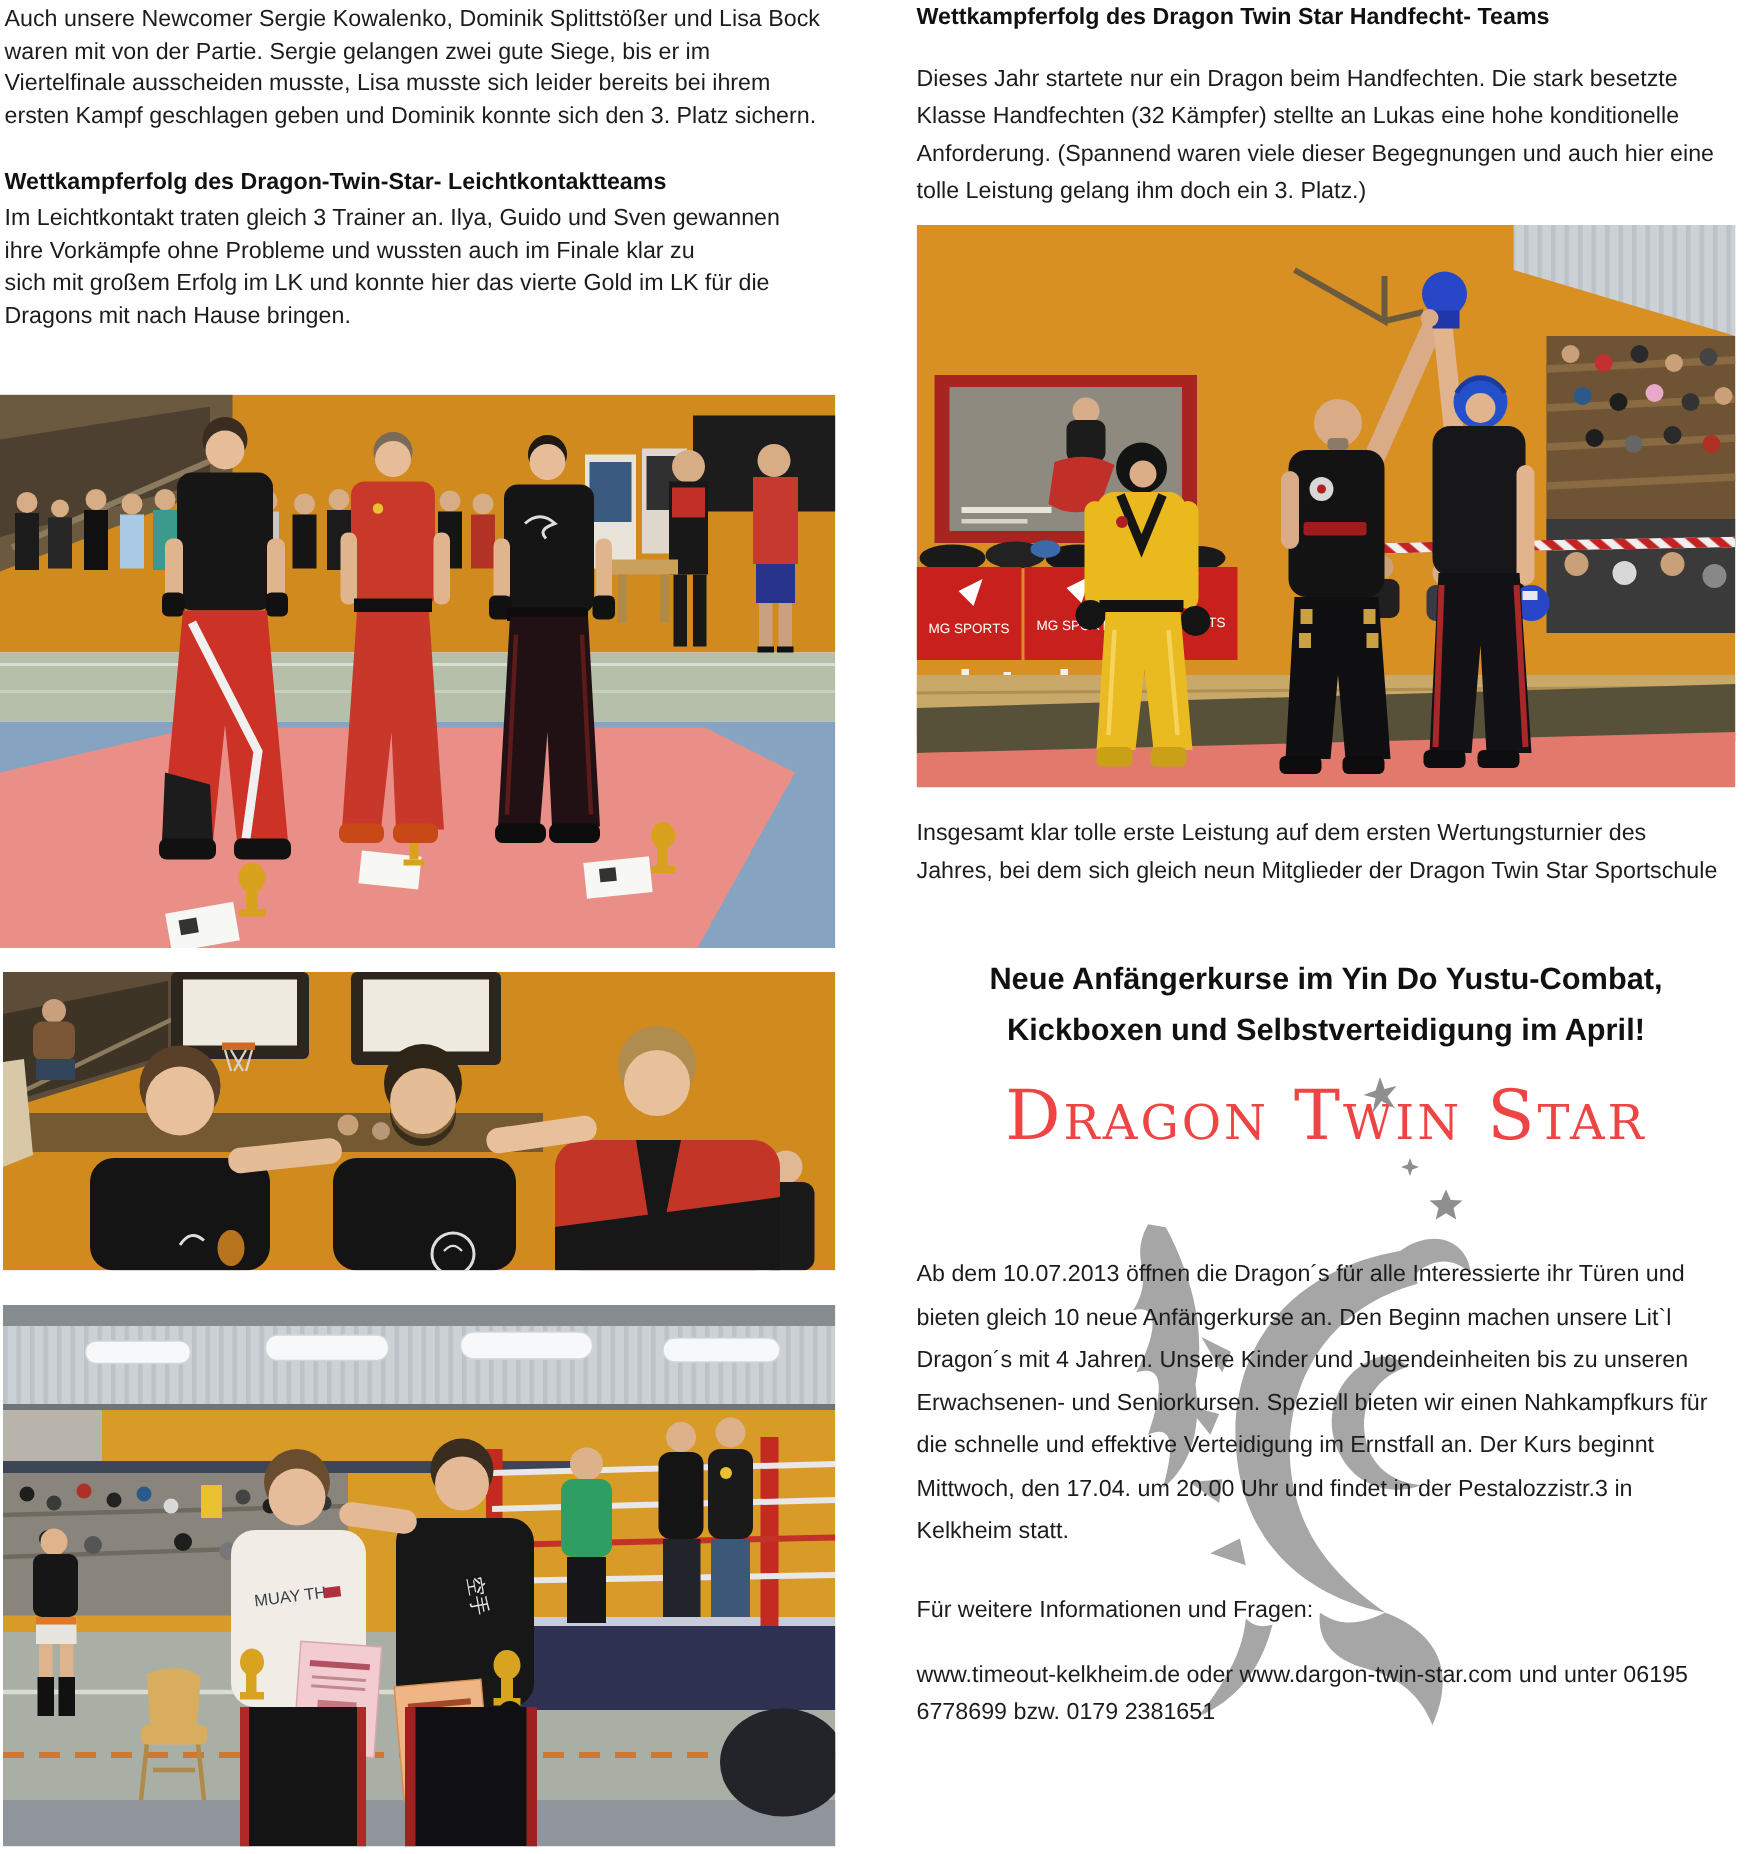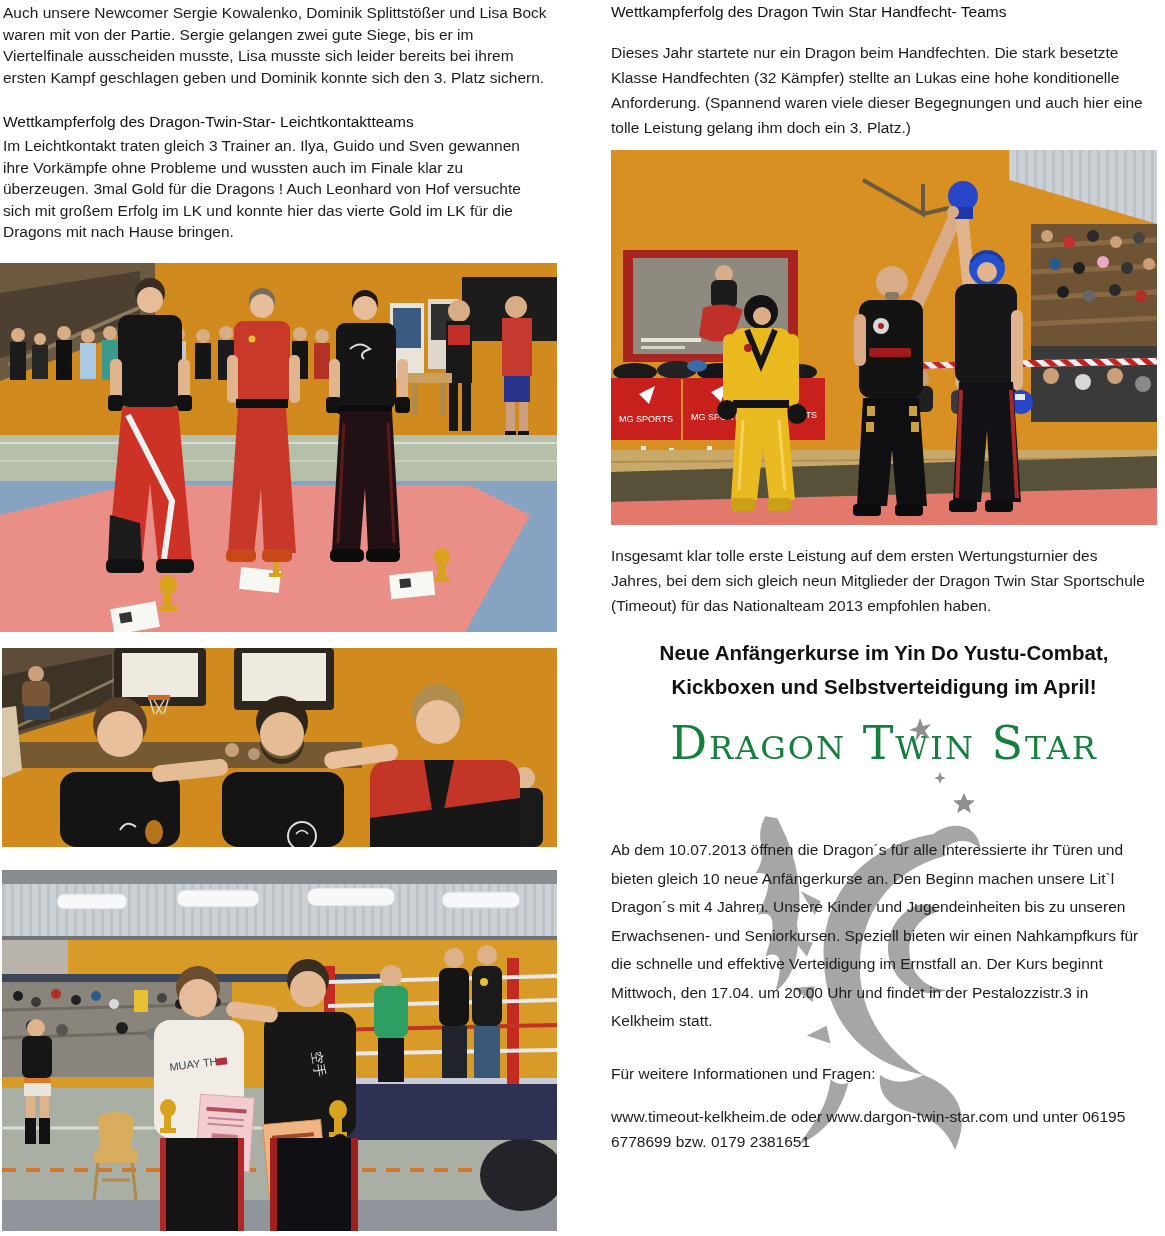--- a/index.html
+++ b/index.html
@@ -3,25 +3,25 @@
 <meta charset="utf-8">
 <style>
   html,body{margin:0;padding:0;background:#ffffff;}
   .page{position:relative;width:1165px;height:1236px;background:#fff;overflow:hidden;
         font-family:"Liberation Sans","DejaVu Sans",sans-serif;color:#1c1c1c;}
   .txt{position:absolute;z-index:2;}
   .body{font-size:15.5px;line-height:21.6px;}
   .lh25 .ln{line-height:25px;}
   .lh29 .ln{line-height:28.5px;}
   .ln{white-space:nowrap;}
-  .head{position:absolute;z-index:2;font-weight:400;font-size:15.5px;white-space:nowrap;color:#111;}
+  .head{position:absolute;z-index:2;font-weight:700;font-size:15.5px;white-space:nowrap;color:#111;}
   .announce{position:absolute;z-index:2;font-weight:700;font-size:20.5px;line-height:34px;text-align:center;color:#111;}
   .logo{position:absolute;z-index:2;text-align:center;
         font-family:"DejaVu Serif","Liberation Serif",serif;font-variant:small-caps;
-        font-size:46px;line-height:58px;color:#15803d;letter-spacing:2px;white-space:nowrap;}
+        font-size:46px;line-height:58px;color:#ef4444;letter-spacing:2px;white-space:nowrap;}
   .photo{position:absolute;overflow:hidden;z-index:1;}
   .photo svg{display:block;}
   .abs{position:absolute;}
   svg text{font-family:"Liberation Sans","DejaVu Sans",sans-serif;}
 </style>
 </head>
 <body>
 
 <div class="page">
 
@@ -30,21 +30,20 @@
     <div class="ln">waren mit von der Partie. Sergie gelangen zwei gute Siege, bis er im</div>
     <div class="ln">Viertelfinale ausscheiden musste, Lisa musste sich leider bereits bei ihrem</div>
     <div class="ln">ersten Kampf geschlagen geben und Dominik konnte sich den 3. Platz sichern.</div>
   </div>
 
   <div class="head" style="left:3px;top:113px">Wettkampferfolg des Dragon-Twin-Star- Leichtkontaktteams</div>
 
   <div class="txt body" style="left:3px;top:135px;width:554px">
     <div class="ln">Im Leichtkontakt traten gleich 3 Trainer an. Ilya, Guido und Sven gewannen</div>
     <div class="ln">ihre Vorkämpfe ohne Probleme und wussten auch im Finale klar zu</div>
-    <div class="ln">überzeugen. 3mal Gold für die Dragons ! Auch Leonhard von Hof versuchte</div>
     <div class="ln">sich mit großem Erfolg im LK und konnte hier das vierte Gold im LK für die</div>
     <div class="ln">Dragons mit nach Hause bringen.</div>
   </div>
 
   <div class="photo" style="left:0;top:263px;width:557px;height:369px">
     <svg width="557" height="369" viewBox="0 0 557 369">
       <rect width="557" height="172" fill="#d08a1e"></rect>
       <g>
         <polygon points="0,0 155,0 155,58 0,118" fill="#6b5a40"></polygon>
         <polygon points="0,30 140,8 140,58 0,95" fill="#4e4030"></polygon>
@@ -521,21 +520,20 @@
         <line x1="400" y1="240" x2="406" y2="348" stroke="#a82828" stroke-width="4"></line>
         <rect x="338" y="350" width="28" height="12" rx="4" fill="#0e0e10"></rect>
           <rect x="374" y="350" width="28" height="12" rx="4" fill="#0e0e10"></rect>
       </g>
     </svg>
   </div>
 
   <div class="txt body lh25" style="left:611px;top:543px;width:546px">
     <div class="ln">Insgesamt klar tolle erste Leistung auf dem ersten Wertungsturnier des</div>
     <div class="ln">Jahres, bei dem sich gleich neun Mitglieder der Dragon Twin Star Sportschule</div>
-    <div class="ln">(Timeout) für das Nationalteam 2013 empfohlen haben.</div>
   </div>
 
   <div class="announce" style="left:611px;top:636px;width:546px">
     <div class="ln">Neue Anfängerkurse im Yin Do Yustu-Combat,</div>
     <div class="ln">Kickboxen und Selbstverteidigung im April!</div>
   </div>
 
   <svg class="abs" style="left:726px;top:755px;z-index:1" width="300" height="405" viewBox="0 0 300 410">
     <g fill="#a6a6a6">
       <path d="M38,62 C24,88 44,94 28,120 C48,115 42,140 30,162 C52,155 46,180 38,204 C58,195 54,218 48,240 C68,224 74,198 70,170 C78,132 66,94 50,64 Z"></path>

